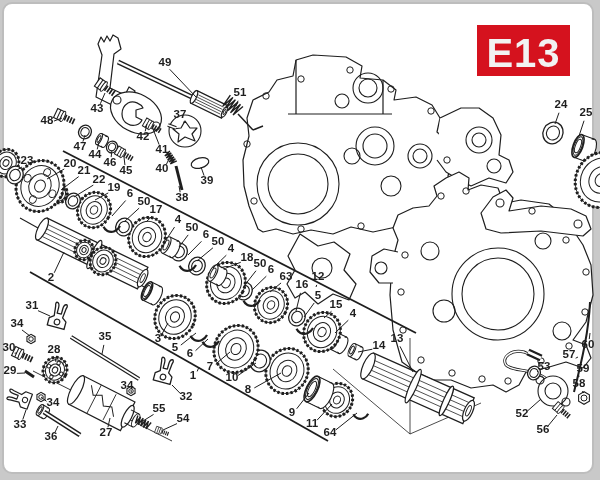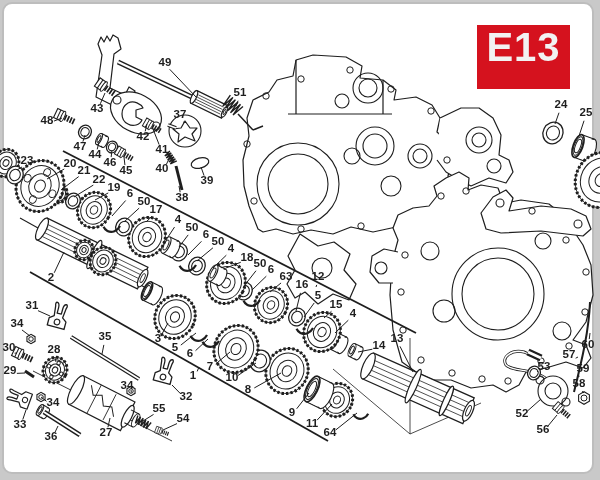--- a/index.html
+++ b/index.html
@@ -8,22 +8,22 @@
     background:#c9c9c9;
     font-family:"Liberation Sans", sans-serif;
     position:relative;overflow:hidden;
   }
   .panel{
     position:absolute;left:2px;top:2px;width:588px;height:468px;
     background:#ffffff;border:2px solid #bdbdbd;border-radius:10px;
   }
   svg{position:absolute;left:0;top:0;}
   .badge{
-    position:absolute;left:477px;top:25px;width:93px;height:64px;
-    display:flex;align-items:flex-start;justify-content:center;
+    position:absolute;left:477px;top:25px;width:93px;height:51px;
+    display:flex;align-items:flex-end;justify-content:center;
     font-weight:700;font-size:40px;letter-spacing:1px;
   }
 </style>
 </head>
 <body style="background: rgb(201, 201, 201);">
 
 <div class="panel"></div>
 
 <svg id="diagram-svg" width="600" height="480" viewBox="0 0 600 480">
     <g>

